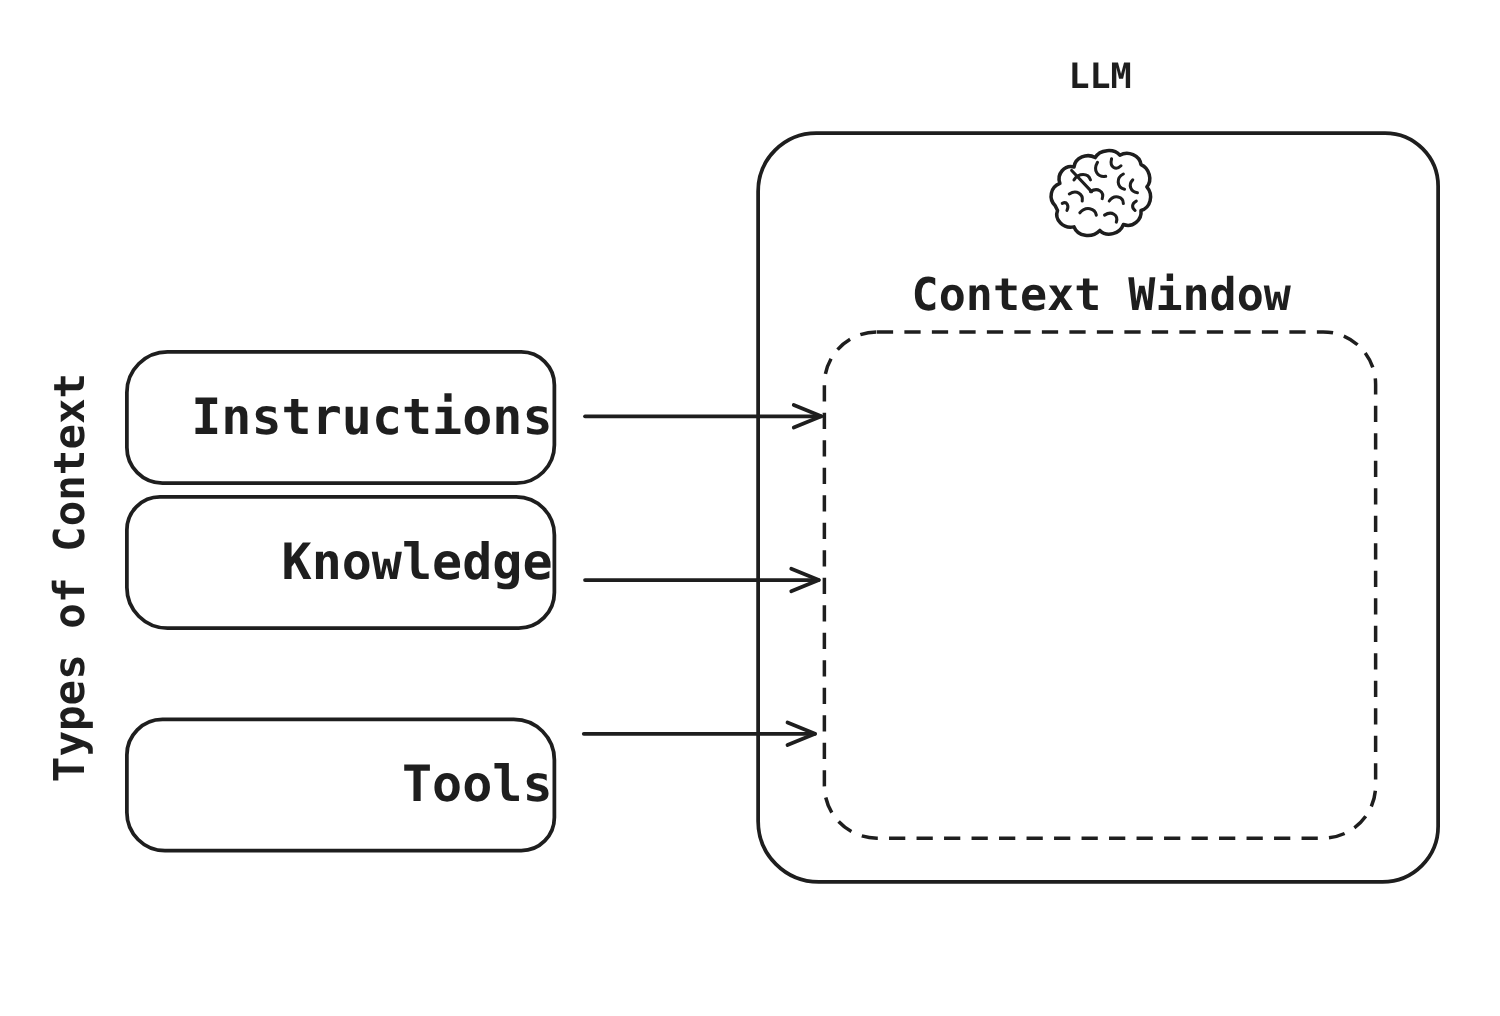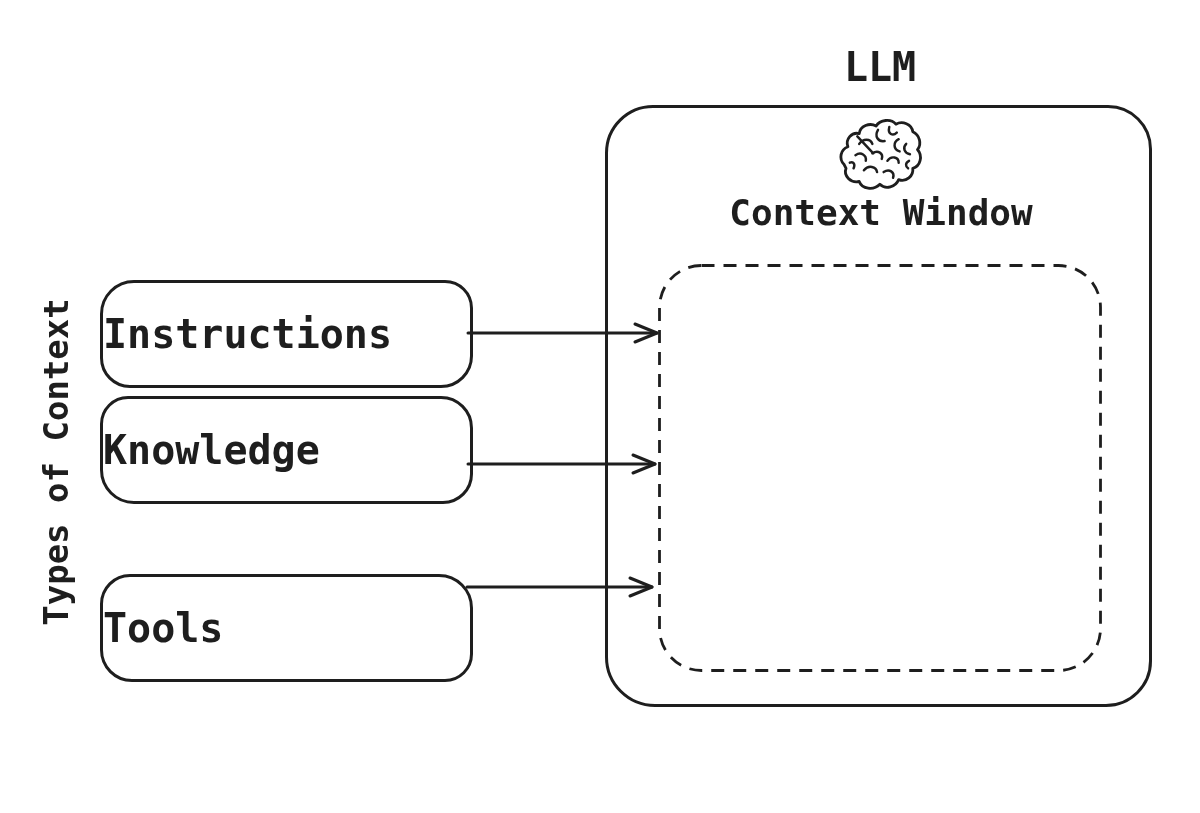--- a/index.html
+++ b/index.html
@@ -14,27 +14,27 @@
     background: #ffffff;
     overflow: hidden;
     font-family: "DejaVu Sans Mono", "Liberation Mono", monospace;
     color: #1e1e1e;
   }
 
   
   .ctx-box {
     position: absolute;
     left: 100px;
-    width: 373px;
+    width: 345px;
     height: 108px;
     border: 3.5px solid #1e1e1e;
     background: #ffffff;
     display: flex;
     align-items: center;
-    justify-content: flex-start;
+    justify-content: flex-end;
     box-sizing: border-box;
   }
   .ctx-box.b1 { top: 280px; border-radius: 34px 28px 32px 30px; }
   .ctx-box.b2 { top: 396px; border-radius: 28px 32px 30px 34px; }
   .ctx-box.b3 { top: 542px; border-radius: 30px 34px 28px 32px; margin-top: 32px; }
   .ctx-box .label {
     font-size: 40px;
     font-weight: 700;
     letter-spacing: 0px;
     white-space: nowrap;
@@ -62,35 +62,35 @@
     border: 3.5px solid #1e1e1e;
     border-radius: 48px 44px 46px 50px;
     background: #ffffff;
     box-sizing: border-box;
   }
   .llm-title {
     position: absolute;
     left: 880px;
     top: 44px;
     transform: translateX(-50%);
-    font-size: 40px;
+    font-size: 28px;
     font-weight: 700;
     white-space: nowrap;
   }
   .brain-wrap {
     position: absolute;
     left: 831px;
     top: 114px;
     width: 94px;
     height: 88px;
   }
   .cw-label {
     position: absolute;
     left: 881px;
-    top: 192px;
+    top: 216px;
     transform: translateX(-50%);
     font-size: 36px;
     font-weight: 700;
     white-space: nowrap;
   }
 
   
   #overlay {
     position: absolute;
     left: 0;

